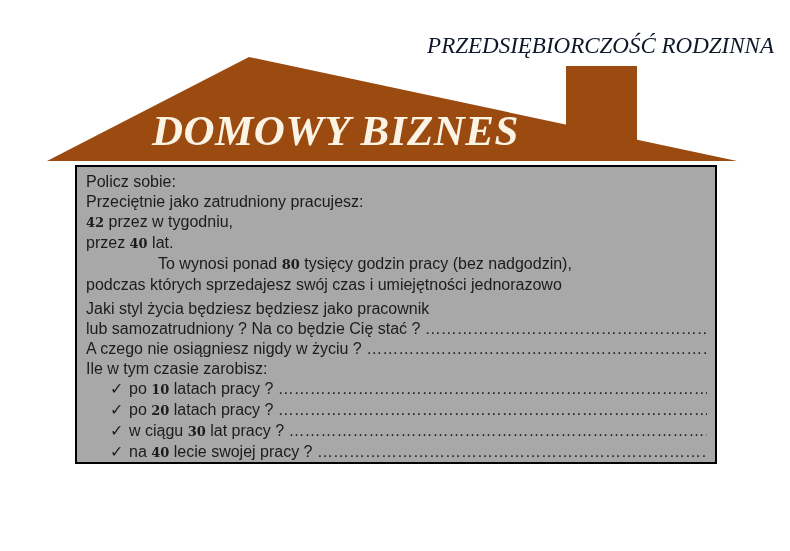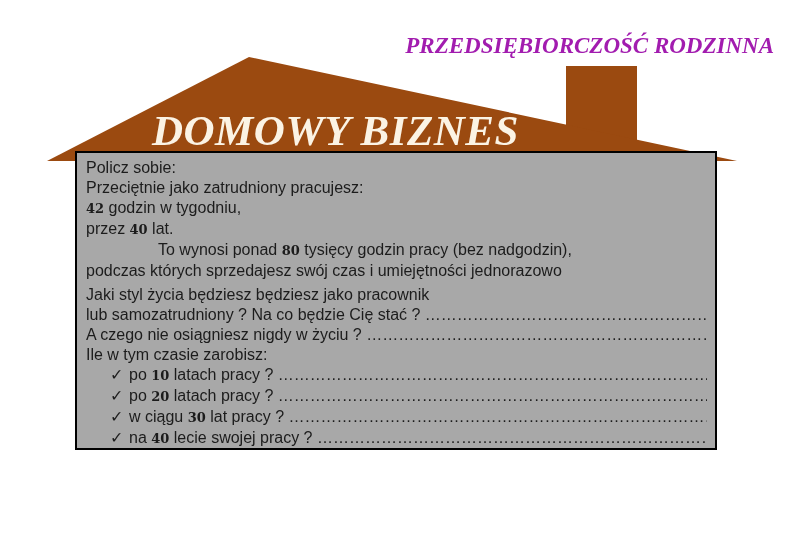--- a/index.html
+++ b/index.html
@@ -1,25 +1,25 @@
 <!DOCTYPE html>
 <html><head>
 <meta charset="utf-8">
 <style>
   html,body{margin:0;padding:0;background:#ffffff;}
   .stage{position:relative;width:790px;height:551px;background:#ffffff;overflow:hidden;
          font-family:"Liberation Sans",sans-serif;}
   .roof-svg{position:absolute;left:0;top:0;display:block;}
   .tagline{position:absolute;top:33px;right:16px;
-           font-family:"Liberation Serif",serif;font-style:italic;font-weight:bold;
-           font-size:23px;color:#a21caf;white-space:nowrap;}
+           font-family:"Liberation Serif",serif;font-style:italic;font-weight:normal;
+           font-size:23px;color:#0f172a;white-space:nowrap;}
   .title{position:absolute;left:152px;top:106px;
          font-family:"Liberation Serif",serif;font-style:italic;font-weight:bold;
          font-size:43px;color:#FBF3E4;white-space:nowrap;letter-spacing:0.5px;}
-  .worksheet{position:absolute;left:75px;top:151px;width:642px;height:299px;
+  .worksheet{position:absolute;left:75px;top:165px;width:642px;height:299px;
              box-sizing:border-box;background:#A8A8A8;border:2px solid #000000;
              padding:5px 8px 0 9px;overflow:hidden;color:#1c1c1c;font-size:16px;}
   .ws-line{line-height:20px;white-space:nowrap;overflow:hidden;}
   .num{font-family:"DejaVu Serif",serif;font-weight:bold;font-size:13px;}
   .indent{padding-left:72px;}
   .para{margin-top:4px;}
   .check-line{padding-left:24px;}
   .check{display:inline-block;width:19px;color:#1c1c1c;}
 </style>
 </head>
@@ -39,21 +39,21 @@
 
     <div class="ws-line">
       <span>Policz sobie:</span>
     </div>
 
     <div class="ws-line">
       <span>Przeciętnie jako zatrudniony pracujesz:</span>
     </div>
 
     <div class="ws-line">
-      <span class="num">42</span><span> godzin w tygodniu,</span>
+      <span class="num">42</span><span> przez w tygodniu,</span>
     </div>
 
 
     <div class="ws-line">
       <span>przez </span><span class="num">40</span><span> lat.</span>
     </div>
 
     <div class="ws-line indent">
       <span>To wynosi ponad </span><span class="num">80</span><span> tysięcy godzin pracy (bez nadgodzin),</span>
     </div>

